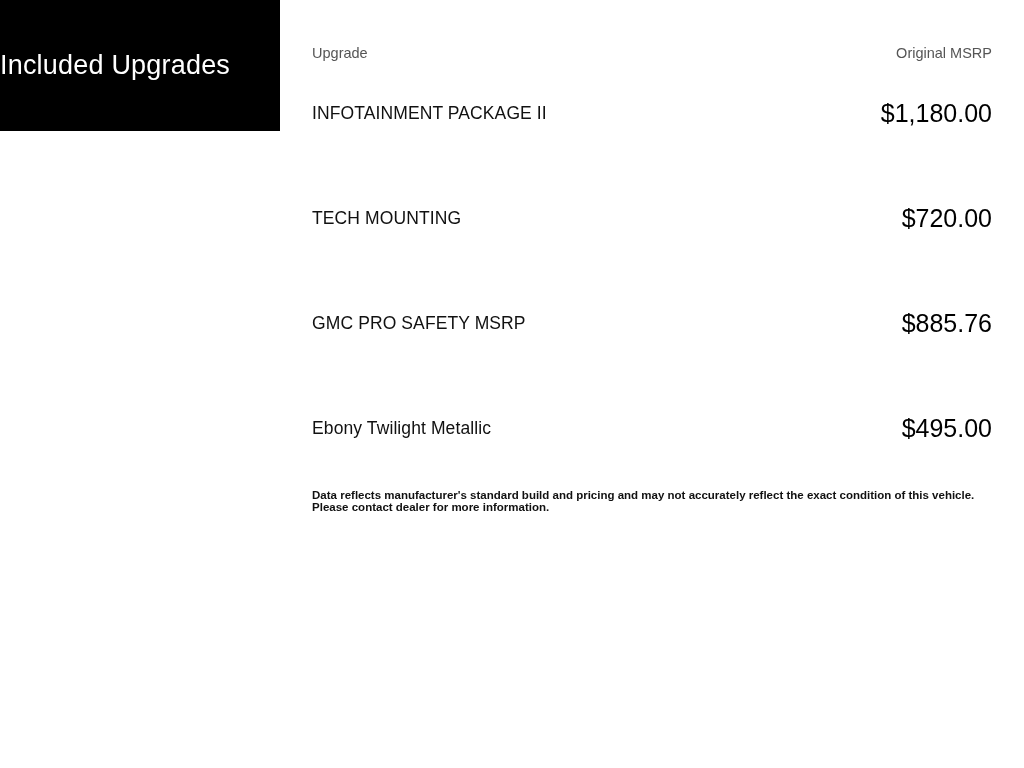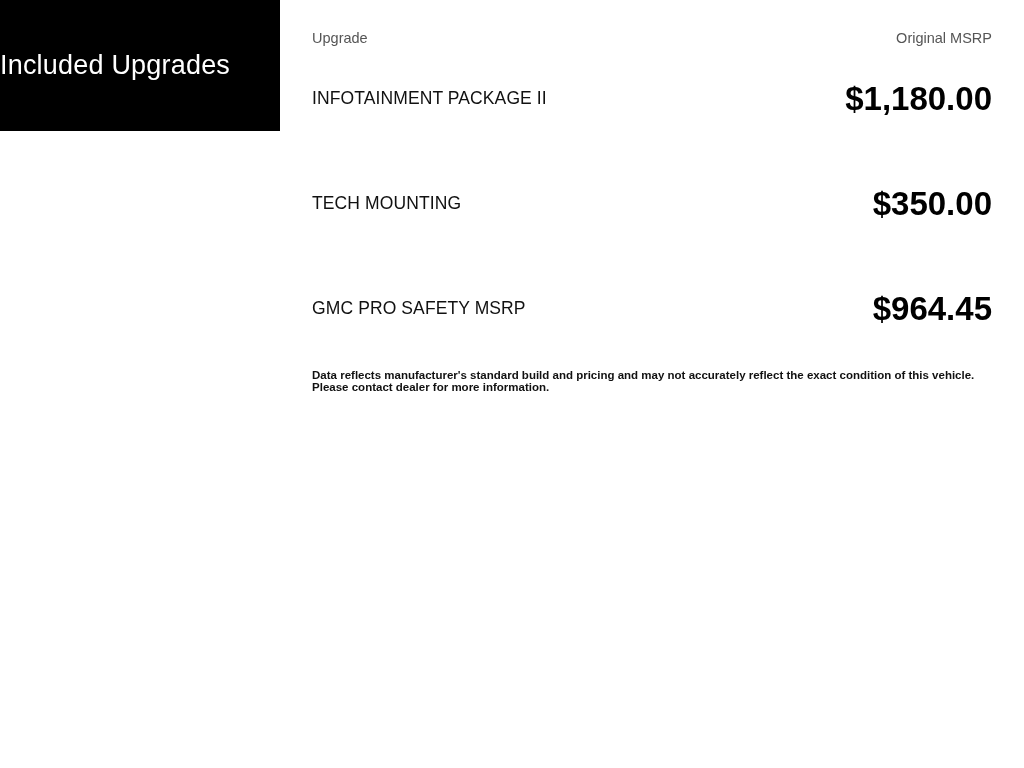--- a/index.html
+++ b/index.html
@@ -31,21 +31,21 @@
   }
   .header-title {
     color: #ffffff;
     font-size: 27px;
     font-weight: 400;
     letter-spacing: 0.2px;
   }
   .content {
     flex: 1;
     box-sizing: border-box;
-    padding: 0 32px;
+    padding: 15px 32px;
     display: flex;
     flex-direction: column;
   }
   .col-headers {
     display: flex;
     justify-content: space-between;
     align-items: baseline;
     padding-top: 30px;
   }
   .col-head {
@@ -63,22 +63,22 @@
     justify-content: space-between;
     gap: 25px;
   }
   .row-name {
     font-size: 17.5px;
     font-weight: 400;
     color: #111111;
     letter-spacing: 0.1px;
   }
   .row-price {
-    font-size: 33px;
-    font-weight: bold;
+    font-size: 25px;
+    font-weight: normal;
     color: #000000;
     white-space: nowrap;
   }
   .footnote {
     font-size: 11.5px;
     font-weight: bold;
     color: #111111;
     margin-top: 8px;
     padding-bottom: 12px;
   }
@@ -101,28 +101,32 @@
 
     <div class="rows">
 
       <div class="row">
         <div class="row-name">INFOTAINMENT PACKAGE II</div>
         <div class="row-price">$1,180.00</div>
       </div>
 
       <div class="row">
         <div class="row-name">TECH MOUNTING</div>
-        <div class="row-price">$350.00</div>
+        <div class="row-price">$720.00</div>
       </div>
 
       <div class="row">
         <div class="row-name">GMC PRO SAFETY MSRP</div>
-        <div class="row-price">$964.45</div>
+        <div class="row-price">$885.76</div>
       </div>
 
+      <div class="row">
+        <div class="row-name">Ebony Twilight Metallic</div>
+        <div class="row-price">$495.00</div>
+      </div>
 
 
     </div>
 
     <div class="footnote">Data reflects manufacturer's standard build and pricing and may not accurately reflect the exact condition of this vehicle. Please contact dealer for more information.</div>
 
   </div>
 </div>
 
 </body></html>

